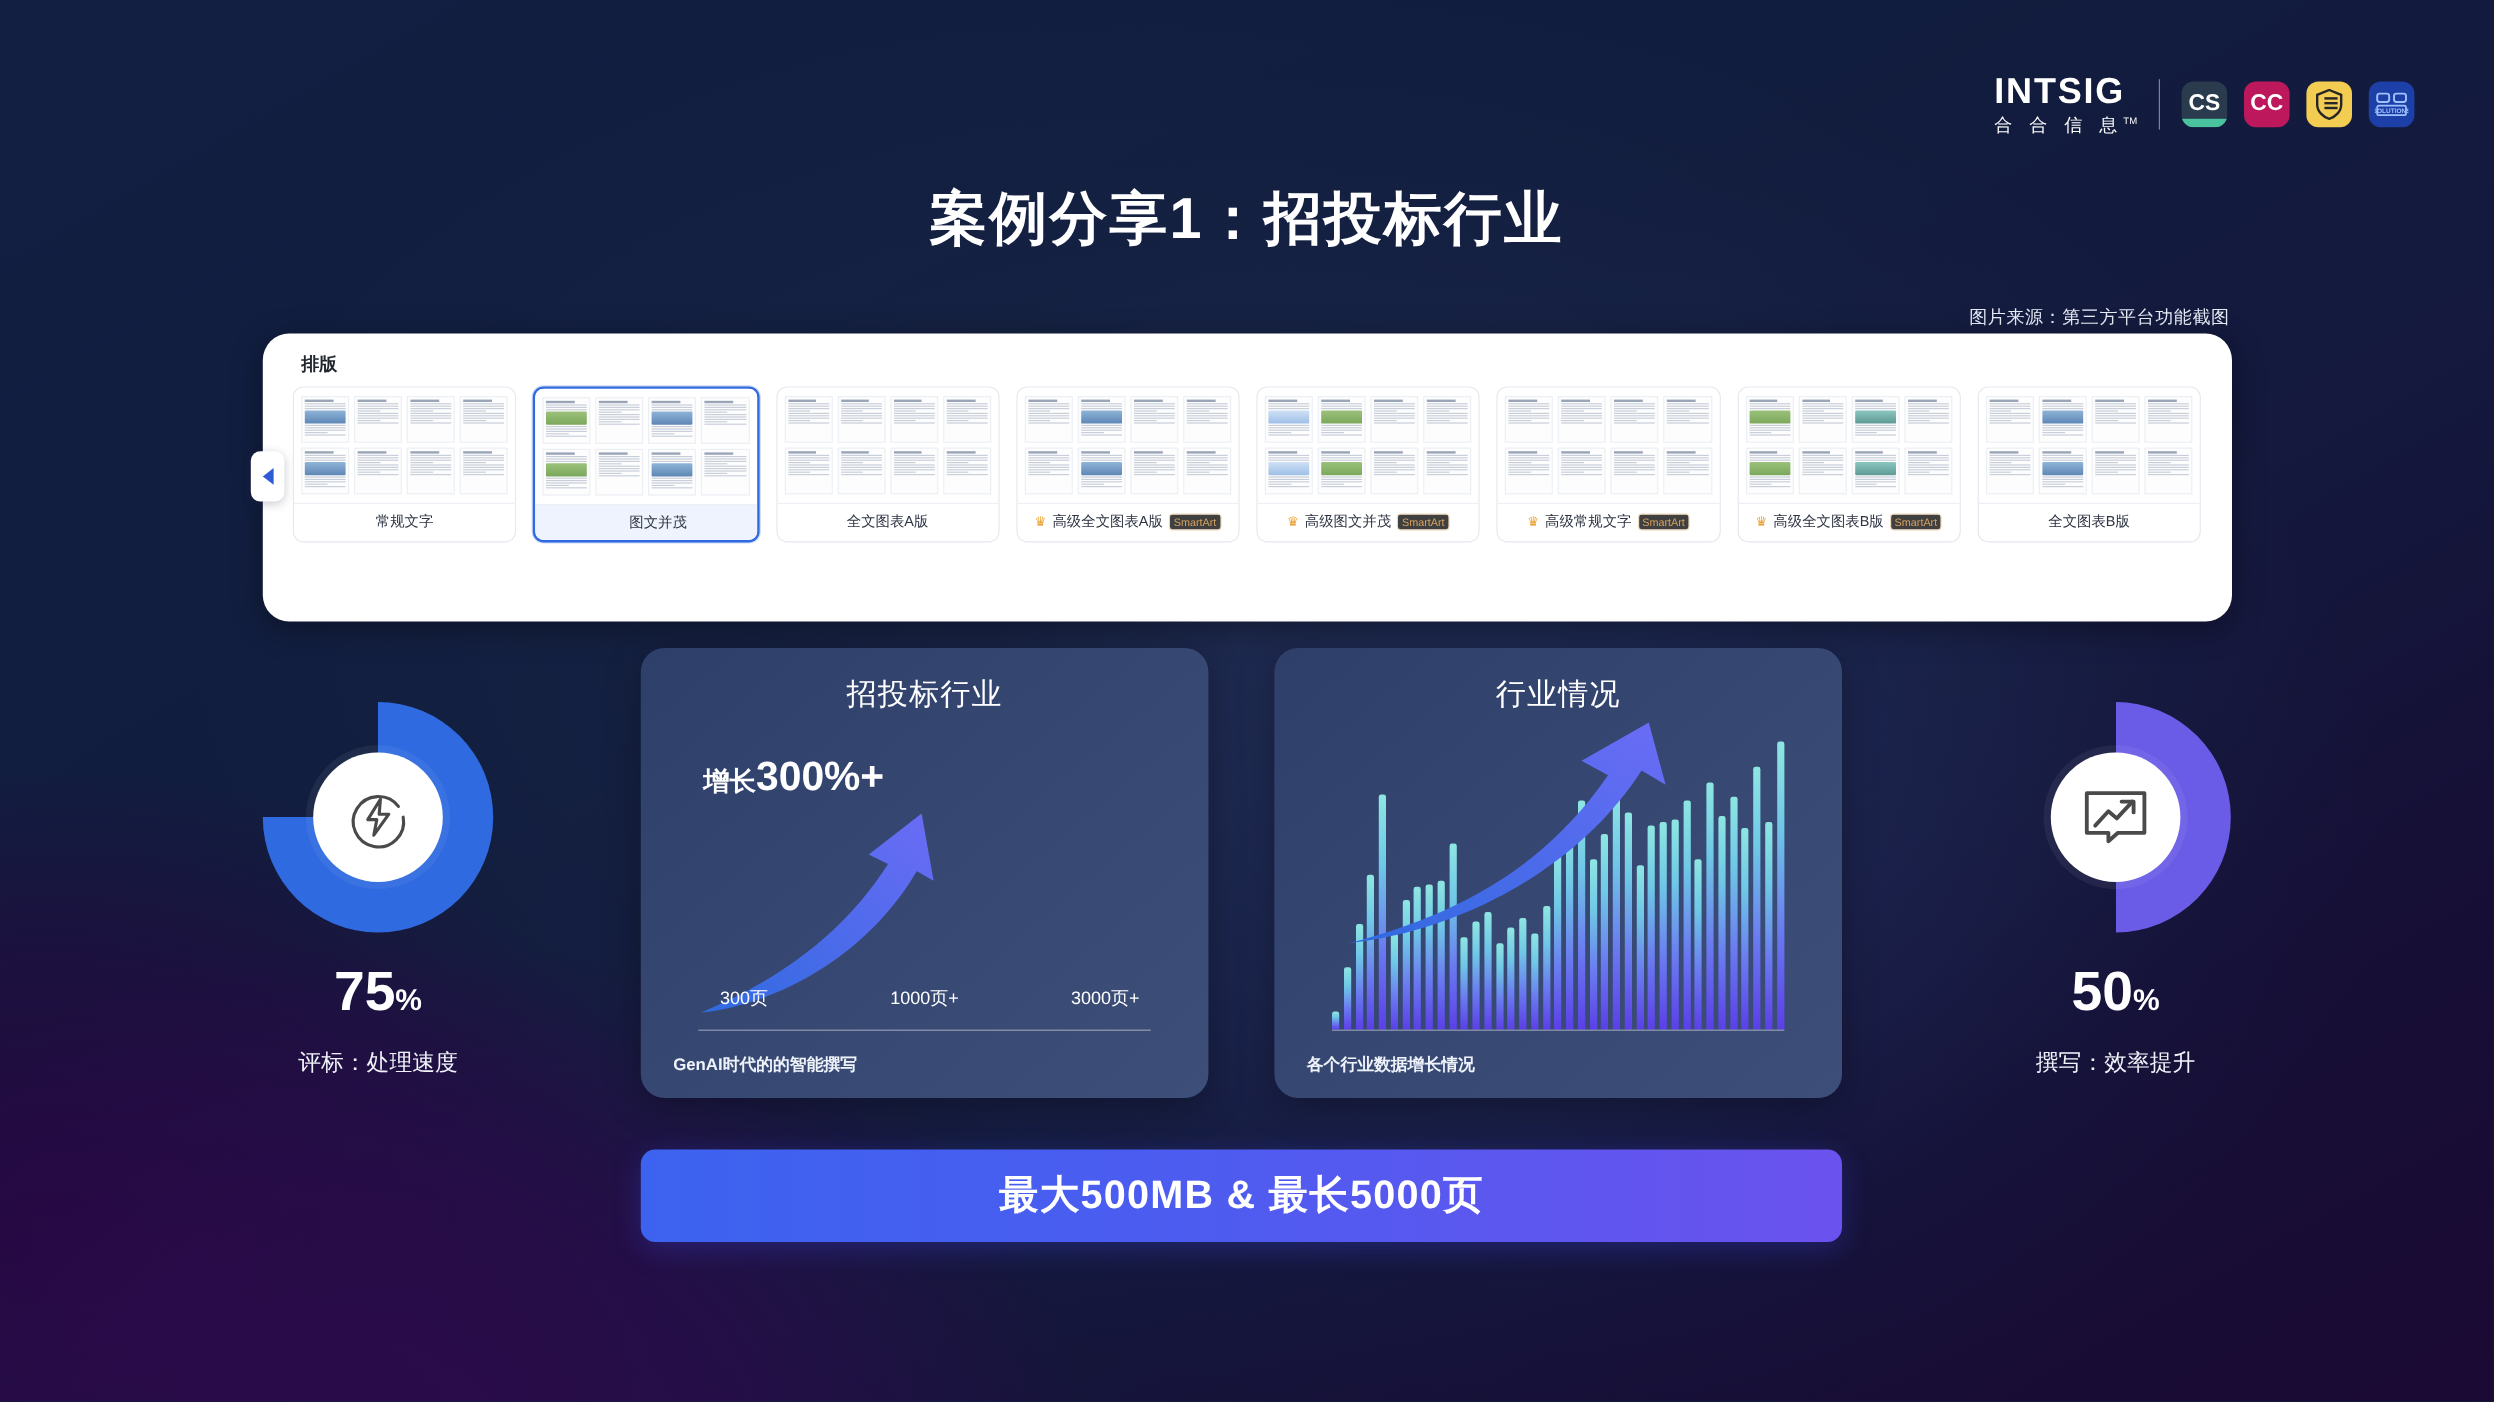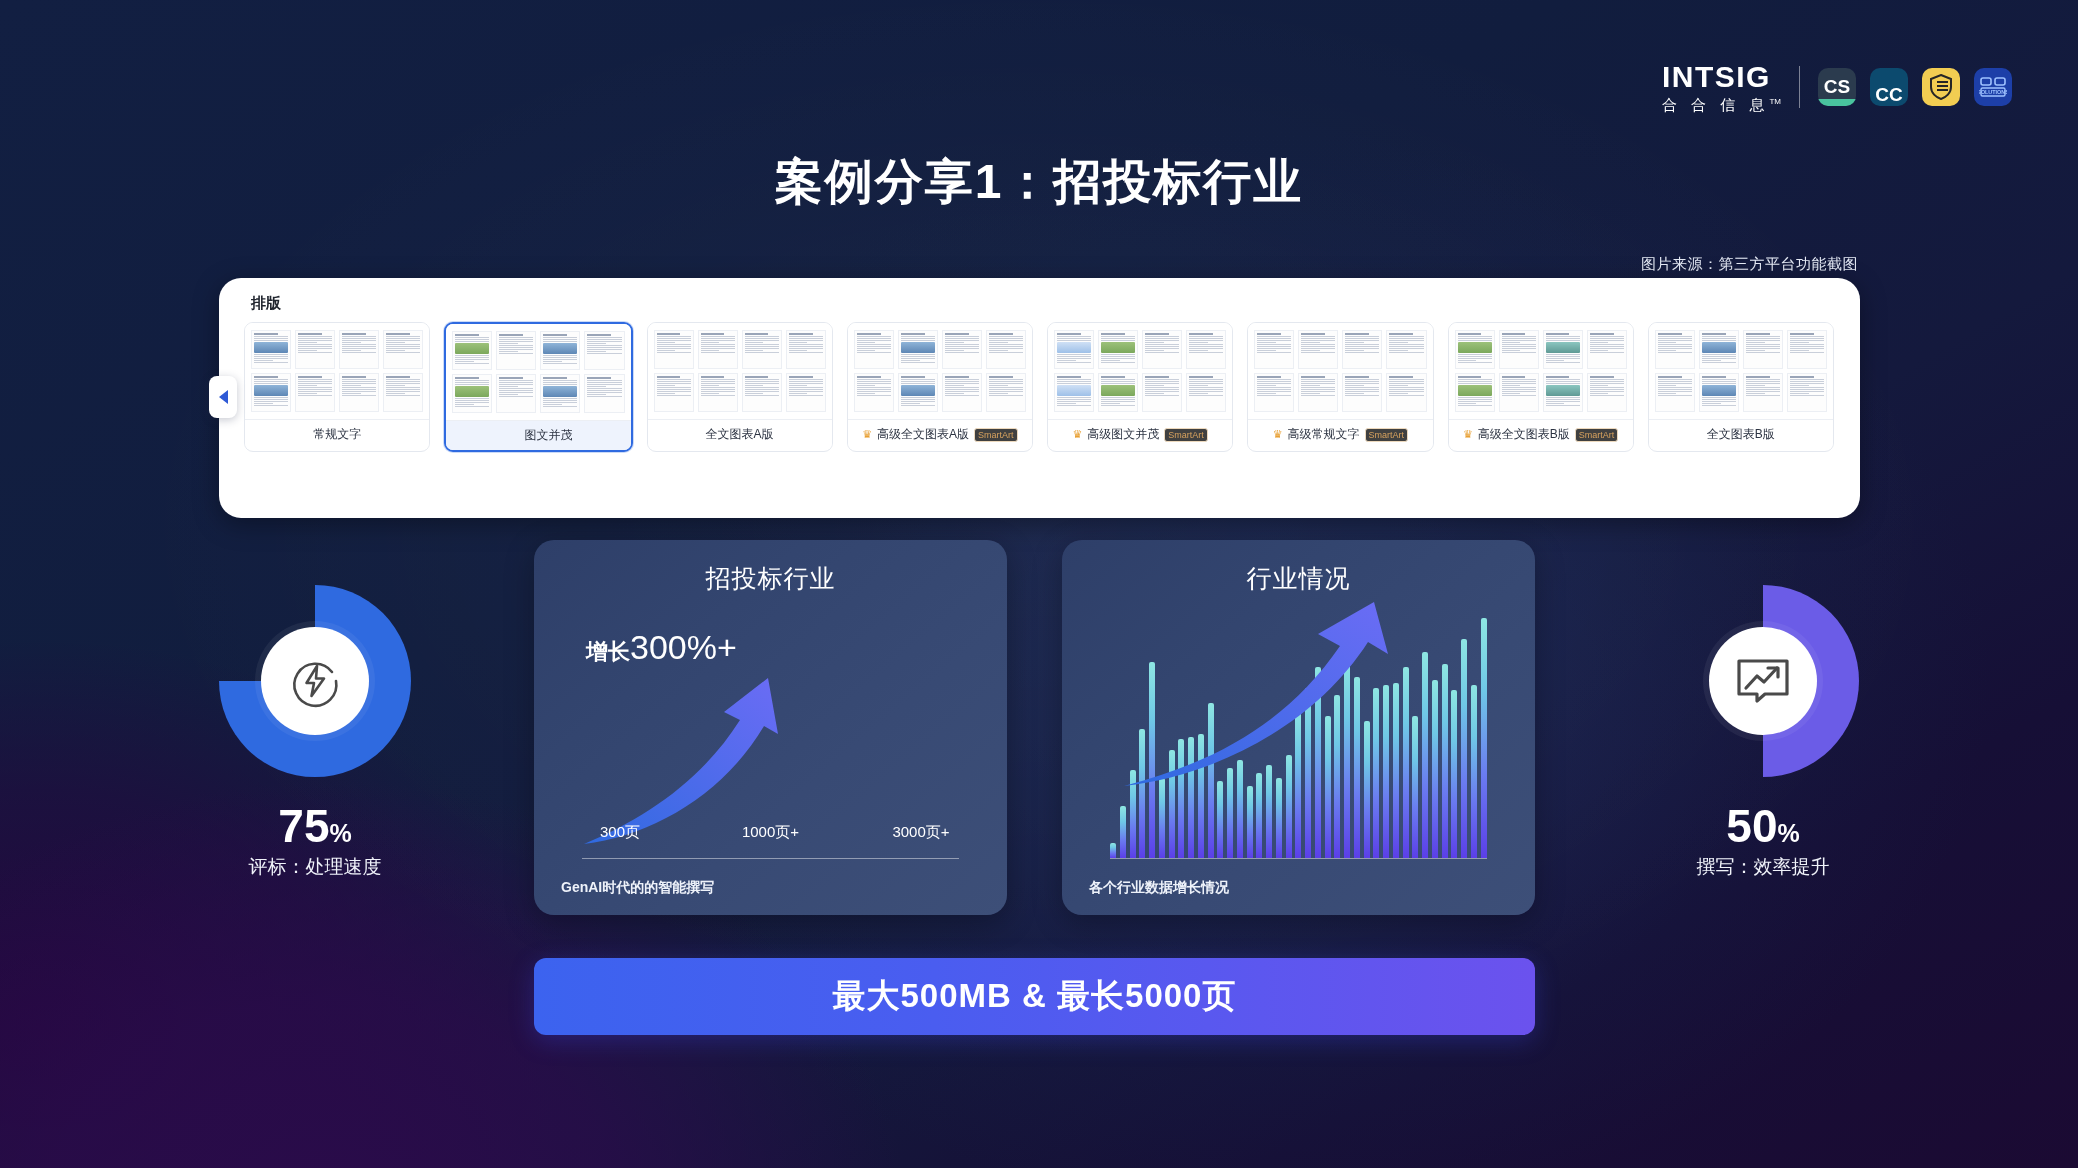--- a/index.html
+++ b/index.html
@@ -38,21 +38,21 @@
   }
   #logo-tm { font-size:8px; vertical-align:super; letter-spacing:0; }
   #logo-div { width:1px; height:42px; background:rgba(255,255,255,0.45); margin:0 4px; }
   .app-icon {
     width:38px; height:38px; border-radius:10px;
     display:flex; align-items:center; justify-content:center;
     font-weight:bold; font-size:19px; position:relative; overflow:hidden;
   }
   #icon-cs { background:#2b3b4e; color:#fff; }
   #icon-cs .bar { position:absolute; bottom:0; left:0; right:0; height:7px; background:#49c39e; }
-  #icon-cc { background:#0c4a6e; color:#fff;align-items:flex-end; }
+  #icon-cc { background:#be185d; color:#fff; }
   #icon-shield { background:#f2cd52; }
   #icon-solutions { background:#1d3fa8; }
 
   
   #page-title {
     top:150px; left:0; width:100%; text-align:center;
     color:#fff; font-size:48px; font-weight:bold; letter-spacing:2px;
   }
   #source-note {
     top:255px; right:220px; color:#e7ecf7; font-size:15px; letter-spacing:0.5px;
@@ -128,21 +128,21 @@
   .donut-hole {
     position:absolute; width:108px; height:108px; border-radius:50%;
     background:#fff; left:50%; top:50%; transform:translate(-50%,-50%);
     display:flex; align-items:center; justify-content:center;
     box-shadow:0 0 0 6px rgba(255,255,255,0.06);
   }
   .donut-value {
     margin-top:26px; color:#fff; font-size:46px; font-weight:bold; line-height:1;
   }
   .donut-value .pct { font-size:25px; font-weight:bold; }
-  .donut-label { margin-top:5px; color:#f0f3fa; font-size:19px; }
+  .donut-label { margin-top:24px; color:#f0f3fa; font-size:19px; }
 
   .chart-card {
     position:absolute; top:0; width:473px; height:375px; border-radius:20px;
     background:linear-gradient(140deg, #2e3f69 0%, #33456f 30%, #384a74 62%, #3d4f78 100%);
     box-shadow:0 8px 30px rgba(0,0,0,0.28);
     overflow:hidden;
   }
   #card-pages    { left:534px; }
   #card-industry { left:1062px; }
   .card-title {
@@ -155,21 +155,21 @@
   }
   .axis-line {
     position:absolute; left:48px; right:48px; bottom:56px; height:1px;
     background:rgba(255,255,255,0.45);
   }
   
   #pages-annot {
     position:absolute; left:52px; top:88px; color:#fff; font-size:22px; font-weight:bold;
     white-space:nowrap;
   }
-  #pages-annot .big { font-size:34px; font-weight:normal; }
+  #pages-annot .big { font-size:34px; font-weight:bold; }
   .pages-bars {
     position:absolute; left:48px; right:48px; bottom:65px; height:230px;
     display:flex; align-items:flex-end; justify-content:space-between;
   }
   .pbar-col { width:76px; display:flex; flex-direction:column; align-items:center; }
   .pbar-label { color:#fff; font-size:15px; margin-bottom:8px; white-space:nowrap; }
   .pbar {
     width:100%; border-radius:8px 8px 0 0;
     background:linear-gradient(180deg,#7b5cf5 0%,#6a4df0 45%,#5f63c9 100%);
   }

